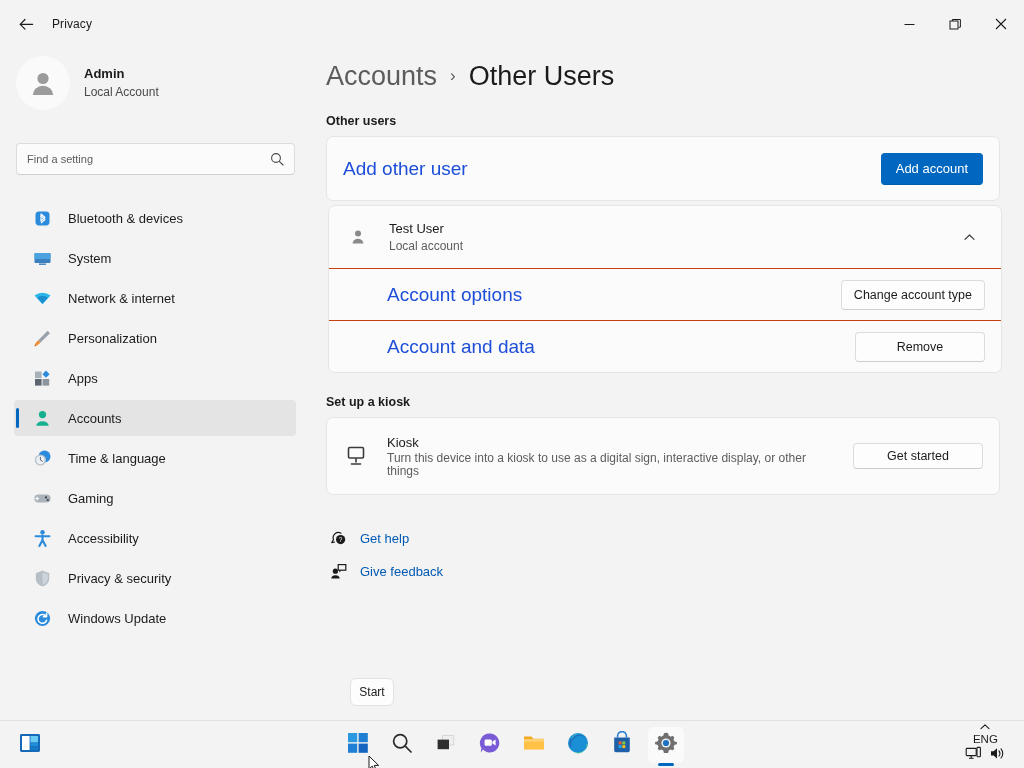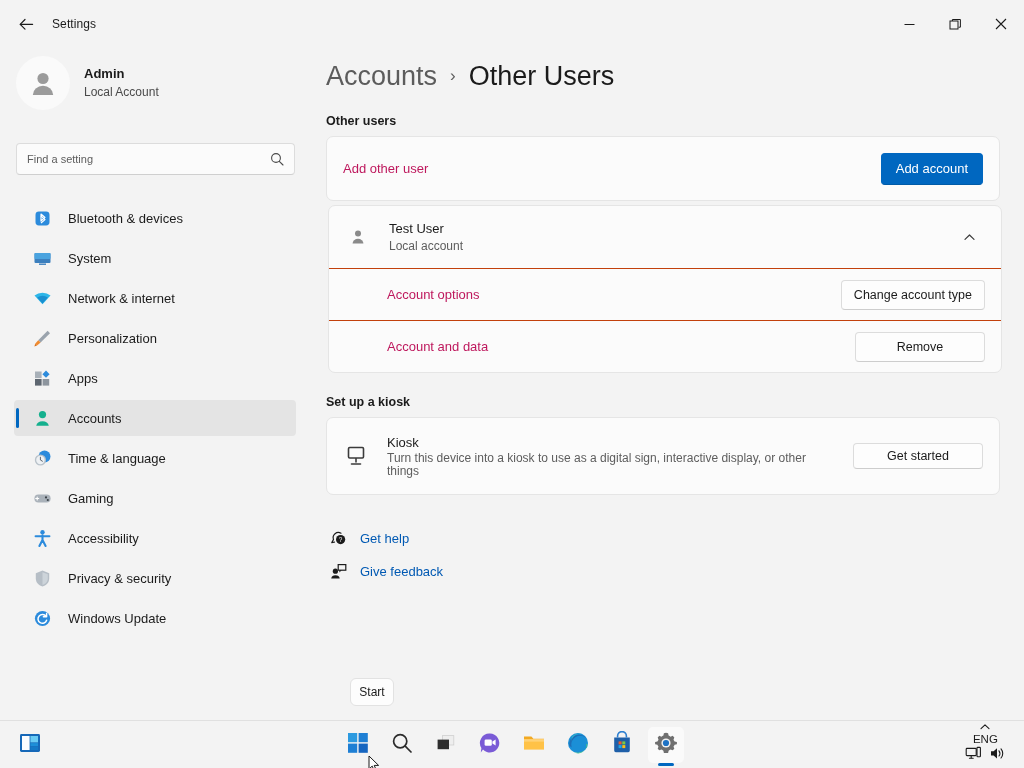--- a/index.html
+++ b/index.html
@@ -134,21 +134,21 @@
     overflow: hidden;
   }
   .card + .card { margin-top: 4px; margin-left: 8px; }
 
   .row {
     display: flex; align-items: center;
     padding: 0 16px;
     min-height: 63px;
   }
   .row-sub { border-top: 1px solid #c2410c; min-height: 52px; padding-left: 58px; }
-  .row-label { font-size: 13px; color: #be185d; flex: 1; }
+  .row-label { font-size: 19px; color: #1d4ed8; flex: 1; }
   .row-ic { width: 26px; margin-right: 18px; display: flex; align-items: center; justify-content: center; flex: none; }
 
   .user-row { min-height: 62px; }
   .user-texts { flex: 1; }
   .user-name { font-size: 13px; color: #1b1b1b; line-height: 18px; }
   .user-sub { font-size: 12px; color: #5d5d5d; line-height: 17px; }
   .chev { width: 32px; display: flex; align-items: center; justify-content: center; }
 
   .btn {
     font-family: "Liberation Sans", sans-serif;
@@ -237,21 +237,21 @@
 
 <div id="app">
 
   <div class="titlebar">
     <div class="back-btn">
       <svg width="17" height="17" viewBox="0 0 17 17">
         <path d="M7 3.5 L2.2 8.3 L7 13.1" fill="none" stroke="#1b1b1b" stroke-width="1.2" stroke-linecap="round" stroke-linejoin="round"></path>
         <path d="M2.4 8.3 H14.6" fill="none" stroke="#1b1b1b" stroke-width="1.2" stroke-linecap="round"></path>
       </svg>
     </div>
-    <div class="win-title">Settings</div>
+    <div class="win-title">Privacy</div>
     <div class="win-controls">
       <div class="wc">
         <svg width="11" height="11" viewBox="0 0 11 11">
             <path d="M0.5 5.5 H10.5" stroke="#1b1b1b" stroke-width="1"></path>
           </svg>
       </div>
       <div class="wc">
         <svg width="13" height="13" viewBox="0 0 13 13">
           <rect x="1" y="3" width="8" height="8" fill="none" stroke="#1b1b1b" stroke-width="1"></rect>
           <path d="M3.4 3 V1.5 H11.4 V9.2 H9.6" fill="none" stroke="#1b1b1b" stroke-width="1"></path>

